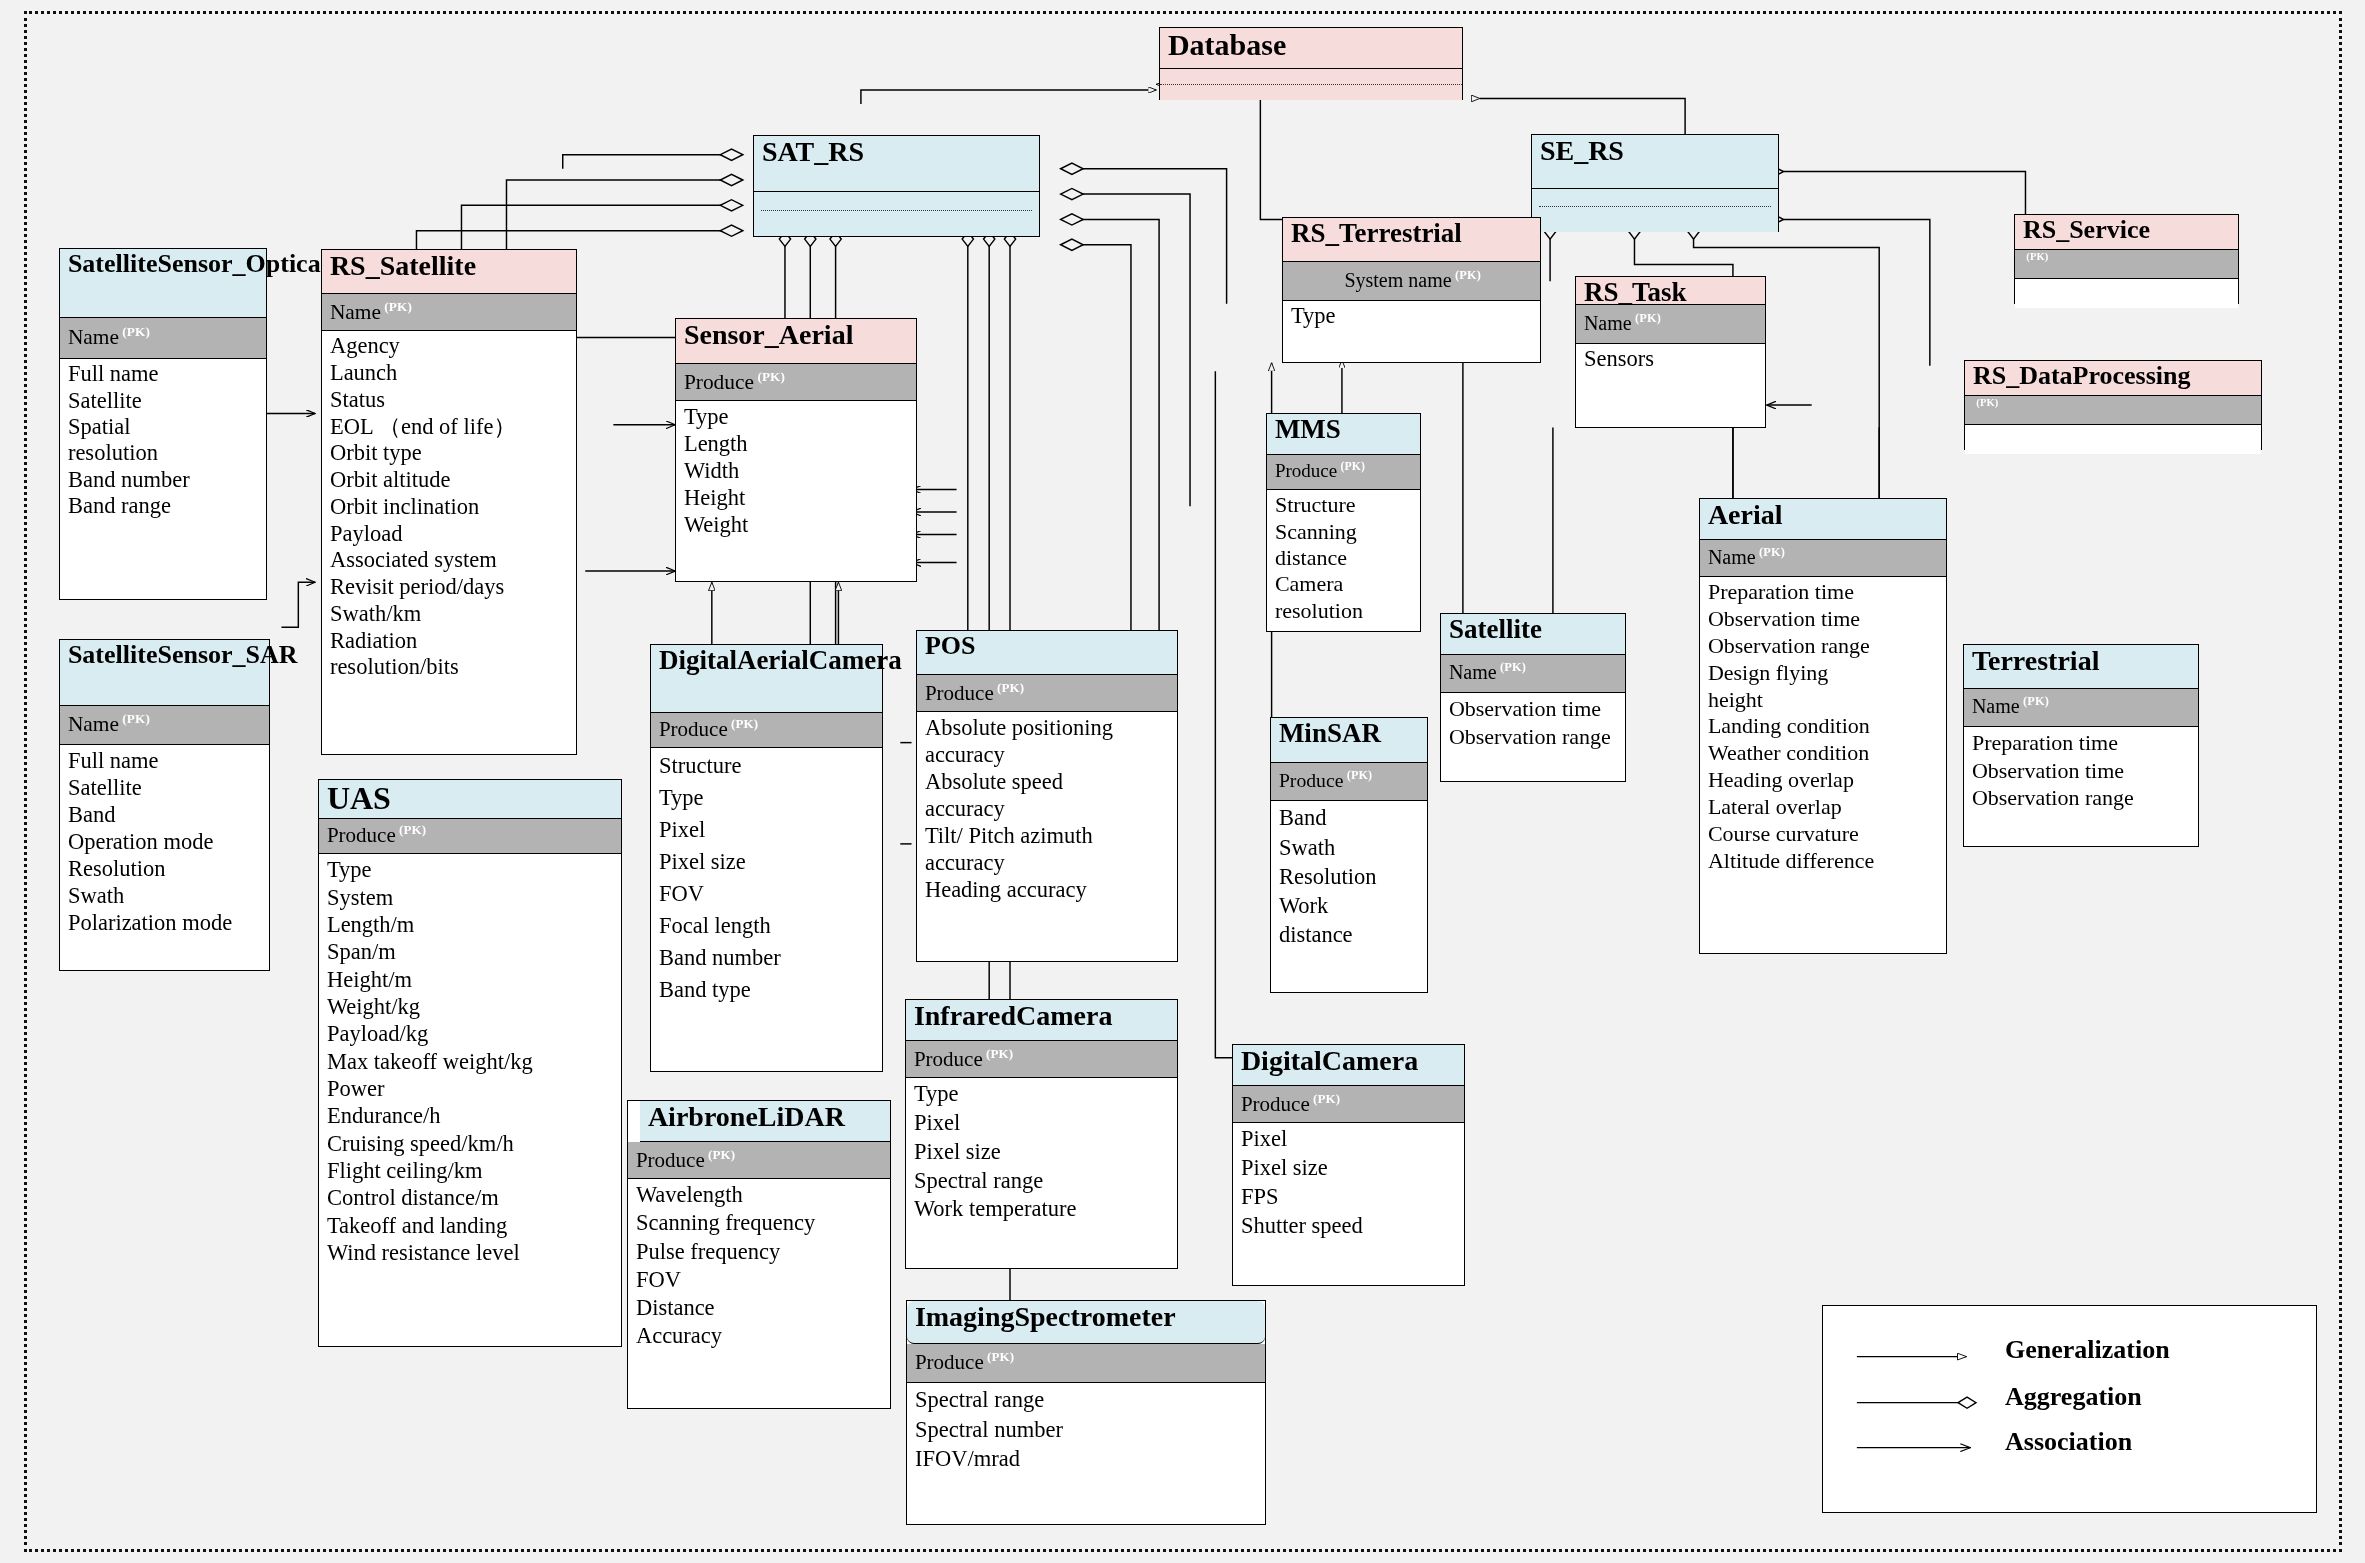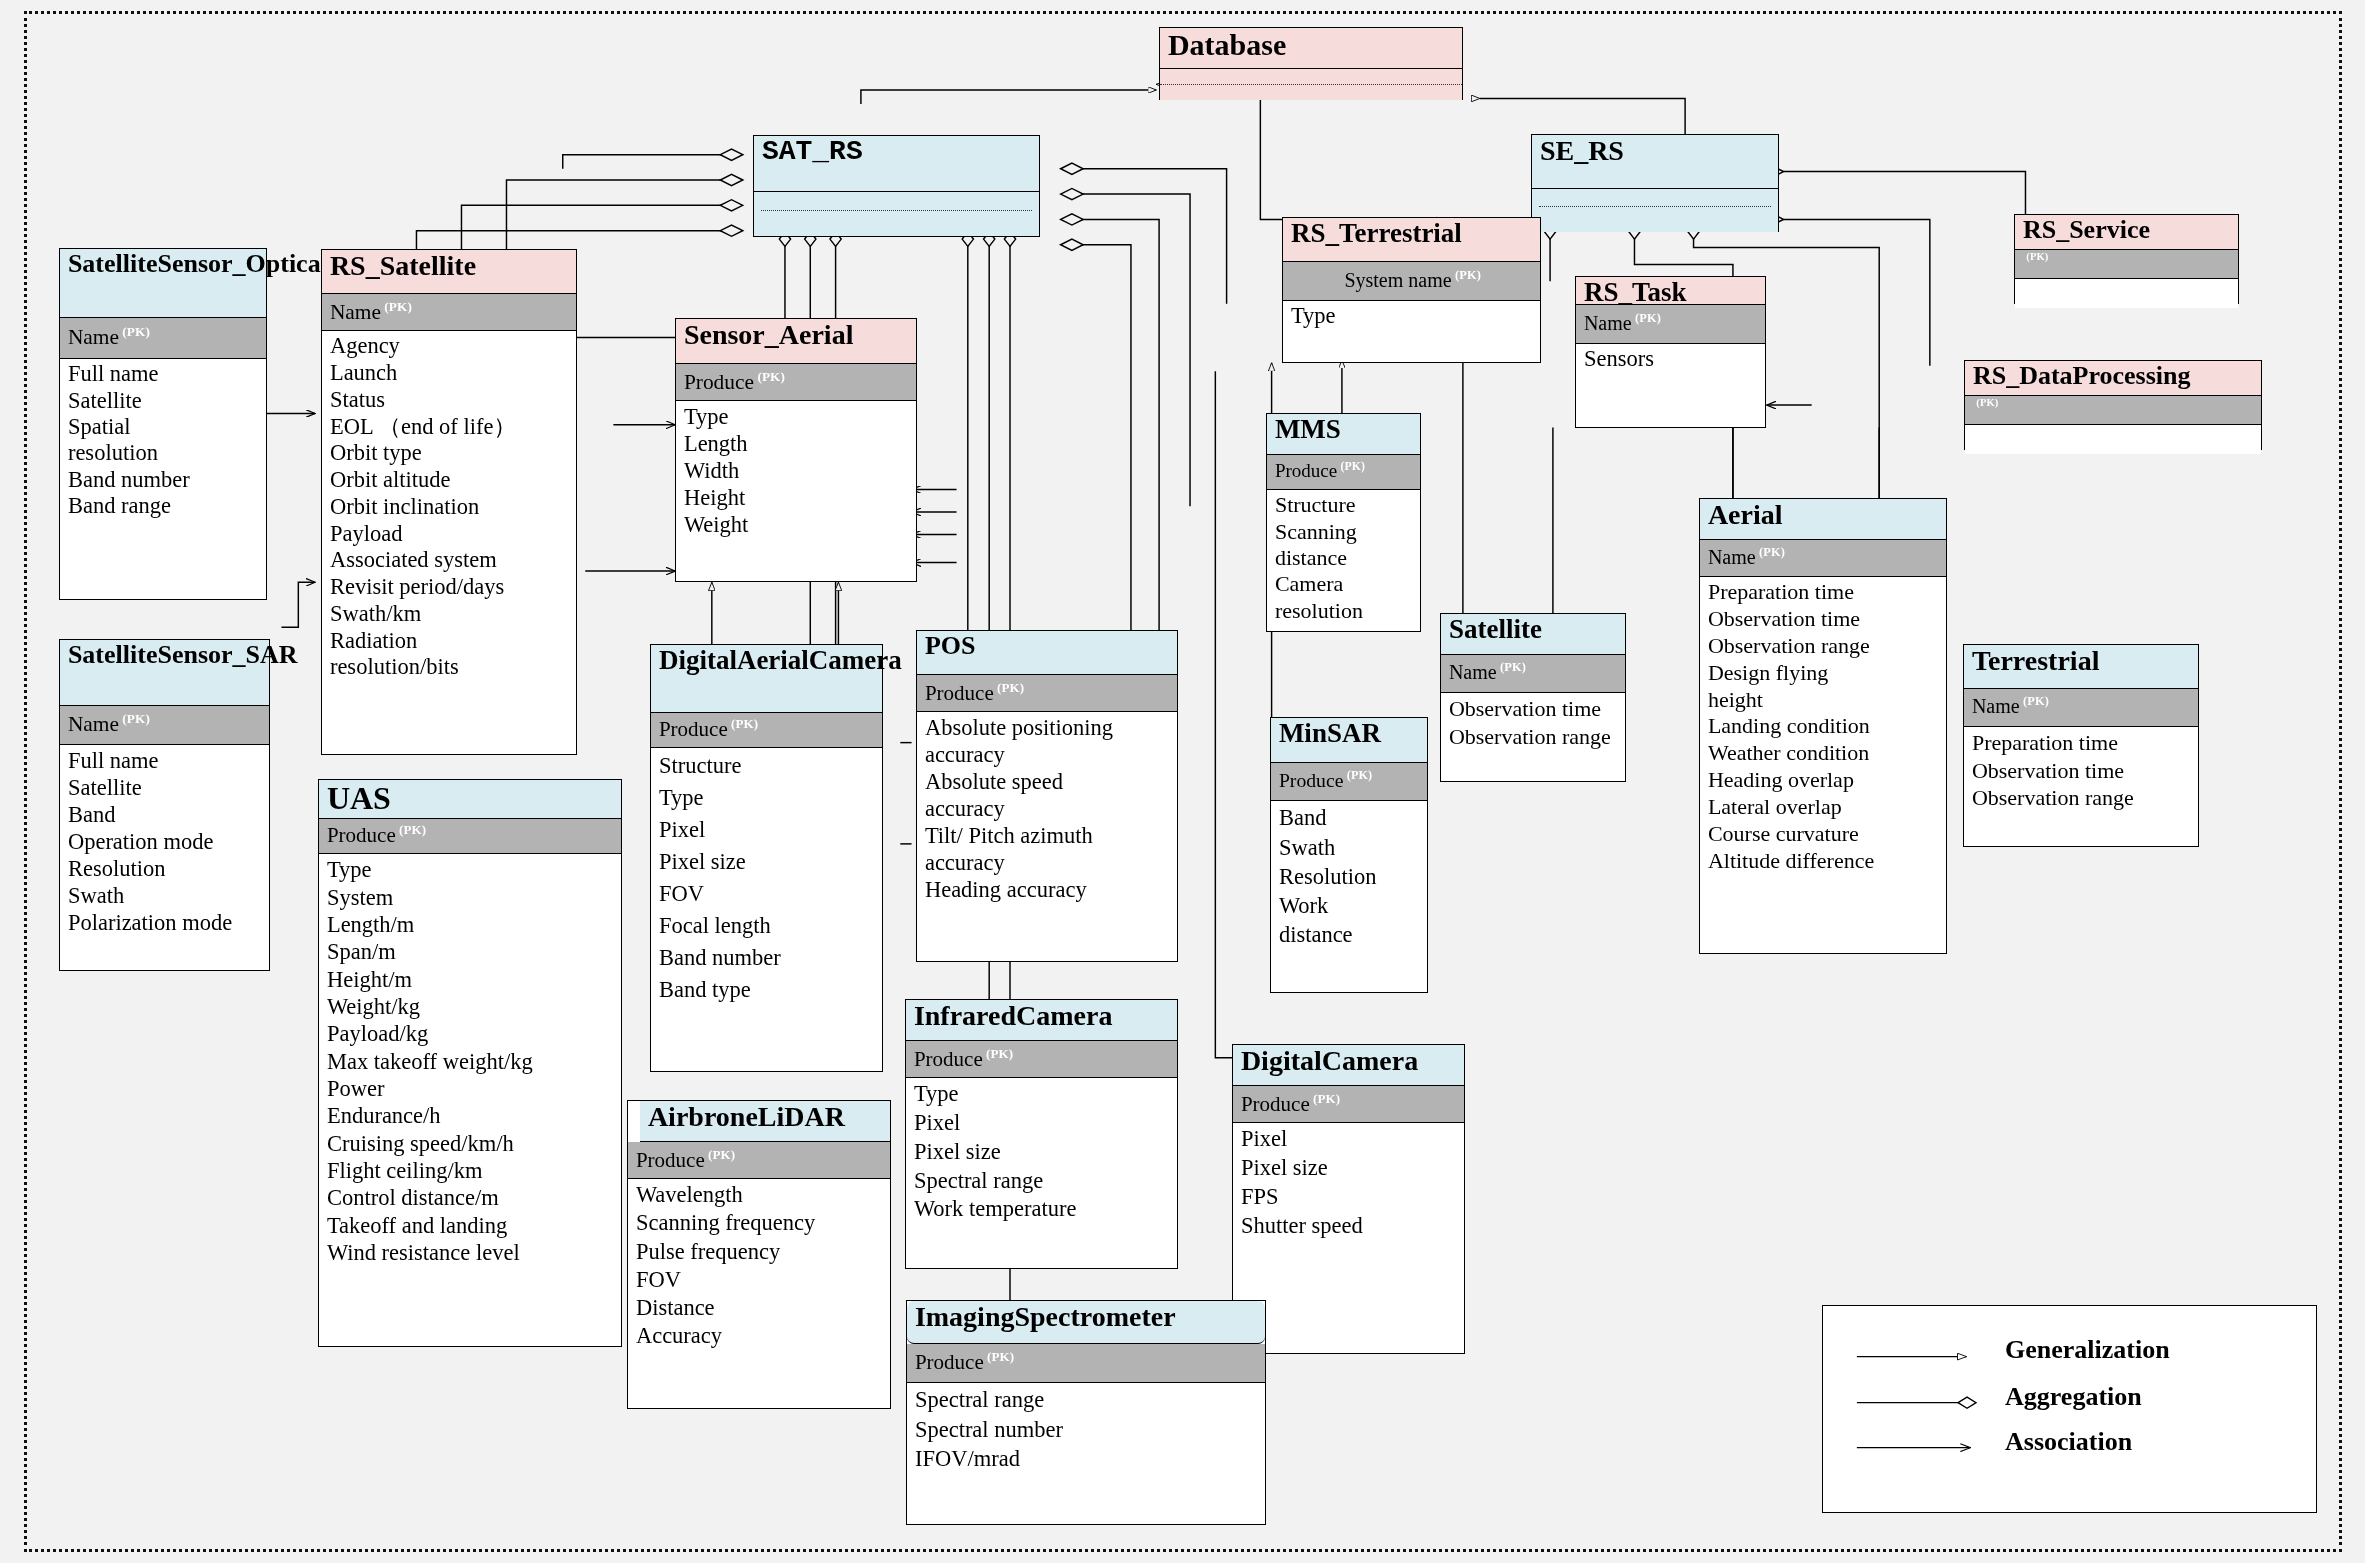--- a/index.html
+++ b/index.html
@@ -204,21 +204,21 @@
   </svg>
 
   <div class="entity" style="left:1159px;top:27px;width:304px;height:73px;">
     <div class="ehead pink" style="font-size:30px;height:41px;">Database</div>
     <div style="height:31px;position:relative;background:#f7dcdc;">
       <div class="dashrow" style="position:absolute;top:14.6px;left:0;right:0;margin:0;"></div>
     </div>
   </div>
 
   <div class="entity" style="left:753px;top:135px;width:287px;height:102px;">
-    <div class="ehead blue" style="font-size:28px;height:56px;font-family:Liberation Mono, monospace;">SAT_RS</div>
+    <div class="ehead blue" style="font-size:28px;height:56px;">SAT_RS</div>
     <div style="height:44px;position:relative;background:#d9ecf2;">
       <div class="dashrow" style="position:absolute;top:18px;left:6.8px;right:6.8px;margin:0;"></div>
     </div>
   </div>
 
   <div class="entity" style="left:1531px;top:134px;width:248px;height:98px;">
     <div class="ehead blue" style="font-size:28px;height:54px;">SE_RS</div>
     <div style="height:43px;position:relative;background:#d9ecf2;">
       <div class="dashrow" style="position:absolute;top:17px;left:6.8px;right:6.8px;margin:0;"></div>
     </div>
@@ -462,21 +462,21 @@
     </div>
     <div class="eattrs" style="font-size:22.5px;line-height:1.28;">
       <div>Type</div>
       <div>Pixel</div>
       <div>Pixel size</div>
       <div>Spectral range</div>
       <div>Work temperature</div>
     </div>
   </div>
 
-  <div class="entity" style="left:1232px;top:1044px;width:233px;height:310px;">
+  <div class="entity" style="left:1232px;top:1044px;width:233px;height:242px;">
     <div class="ehead blue" style="font-size:28px;height:41px;">DigitalCamera</div>
     <div class="epk" style="font-size:21px;height:37px;padding-top:4.5px;">
       <span>Produce</span><span class="pk">(PK)</span>
     </div>
     <div class="eattrs" style="font-size:22.5px;line-height:1.28;">
       <div>Pixel</div>
       <div>Pixel size</div>
       <div>FPS</div>
       <div>Shutter speed</div>
     </div>

